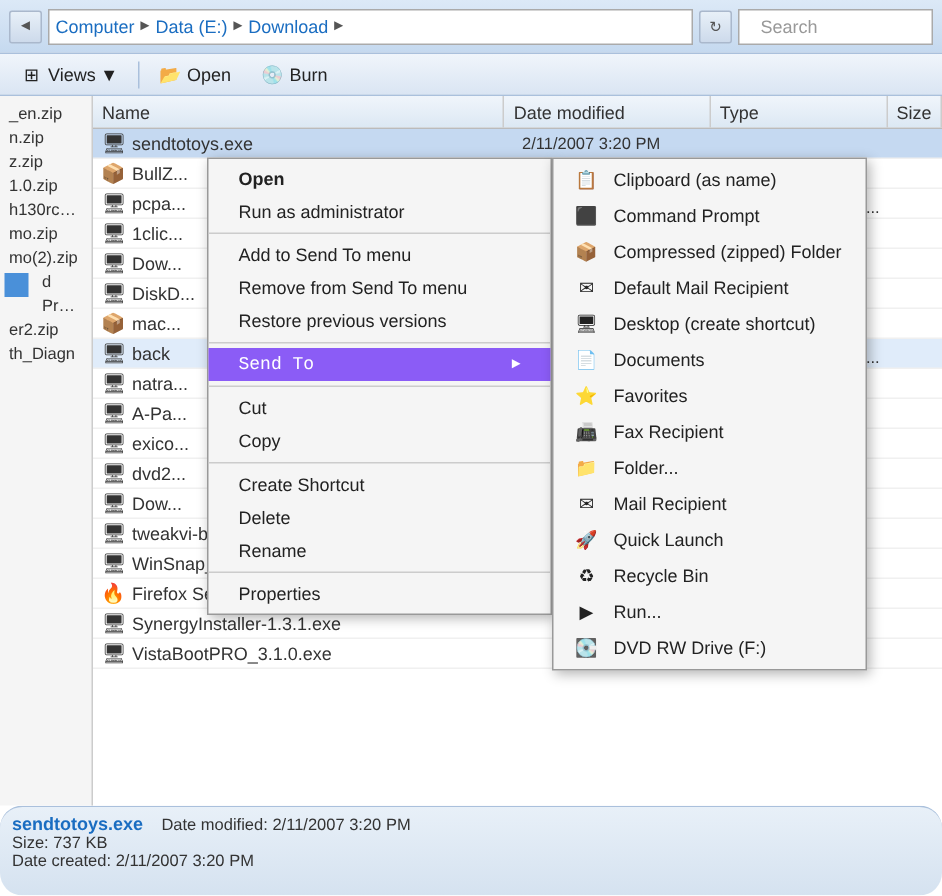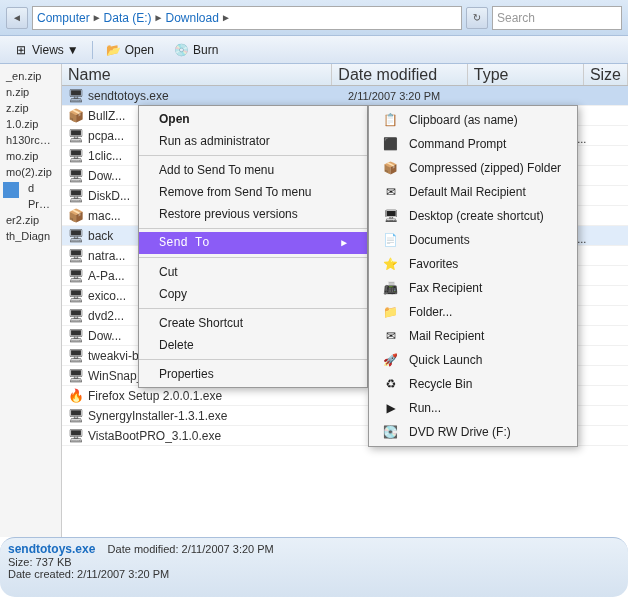--- a/index.html
+++ b/index.html
@@ -54,21 +54,21 @@
       justify-content: center;
       cursor: pointer;
       font-size: 10px;
       color: #555;
     }
     .search-box {
       background: white;
       border: 1px solid #aaa;
       height: 24px;
       width: 130px;
-      padding: 0 4px;
+      padding: 0 14px;
       font-size: 12px;
       color: #999;
       display: flex;
       align-items: center;
     }
 
     
     .toolbar {
       background: linear-gradient(to bottom, #f0f5fb 0%, #dae5f3 100%);
       border-bottom: 1px solid #aac0dc;
@@ -140,21 +140,21 @@
     
     .col-headers {
       display: flex;
       background: linear-gradient(to bottom, #f0f5fb, #dce8f3);
       border-bottom: 1px solid #bbb;
       height: 22px;
       align-items: center;
     }
     .col-header {
       padding: 0 6px;
-      font-size: 16px;
+      font-size: 12px;
       font-weight: normal;
       color: #333;
       border-right: 1px solid #ccc;
       height: 100%;
       display: flex;
       align-items: center;
     }
     .col-name { width: 280px; }
     .col-date { width: 140px; }
     .col-type { width: 120px; }
@@ -539,20 +539,21 @@
   <div class="ctx-item active">
     <span>Send To</span>
     <span class="ctx-arrow">►</span>
   </div>
   <div class="ctx-separator"></div>
   <div class="ctx-item">Cut</div>
   <div class="ctx-item">Copy</div>
   <div class="ctx-separator"></div>
   <div class="ctx-item">Create Shortcut</div>
   <div class="ctx-item">Delete</div>
+  <div class="ctx-item">Rename</div>
   <div class="ctx-separator"></div>
   <div class="ctx-item">Properties</div>
 </div>
 
 <div class="submenu">
   <div class="sub-item">
     <span class="sub-icon">📋</span>
     <span>Clipboard (as name)</span>
   </div>
   <div class="sub-item">

